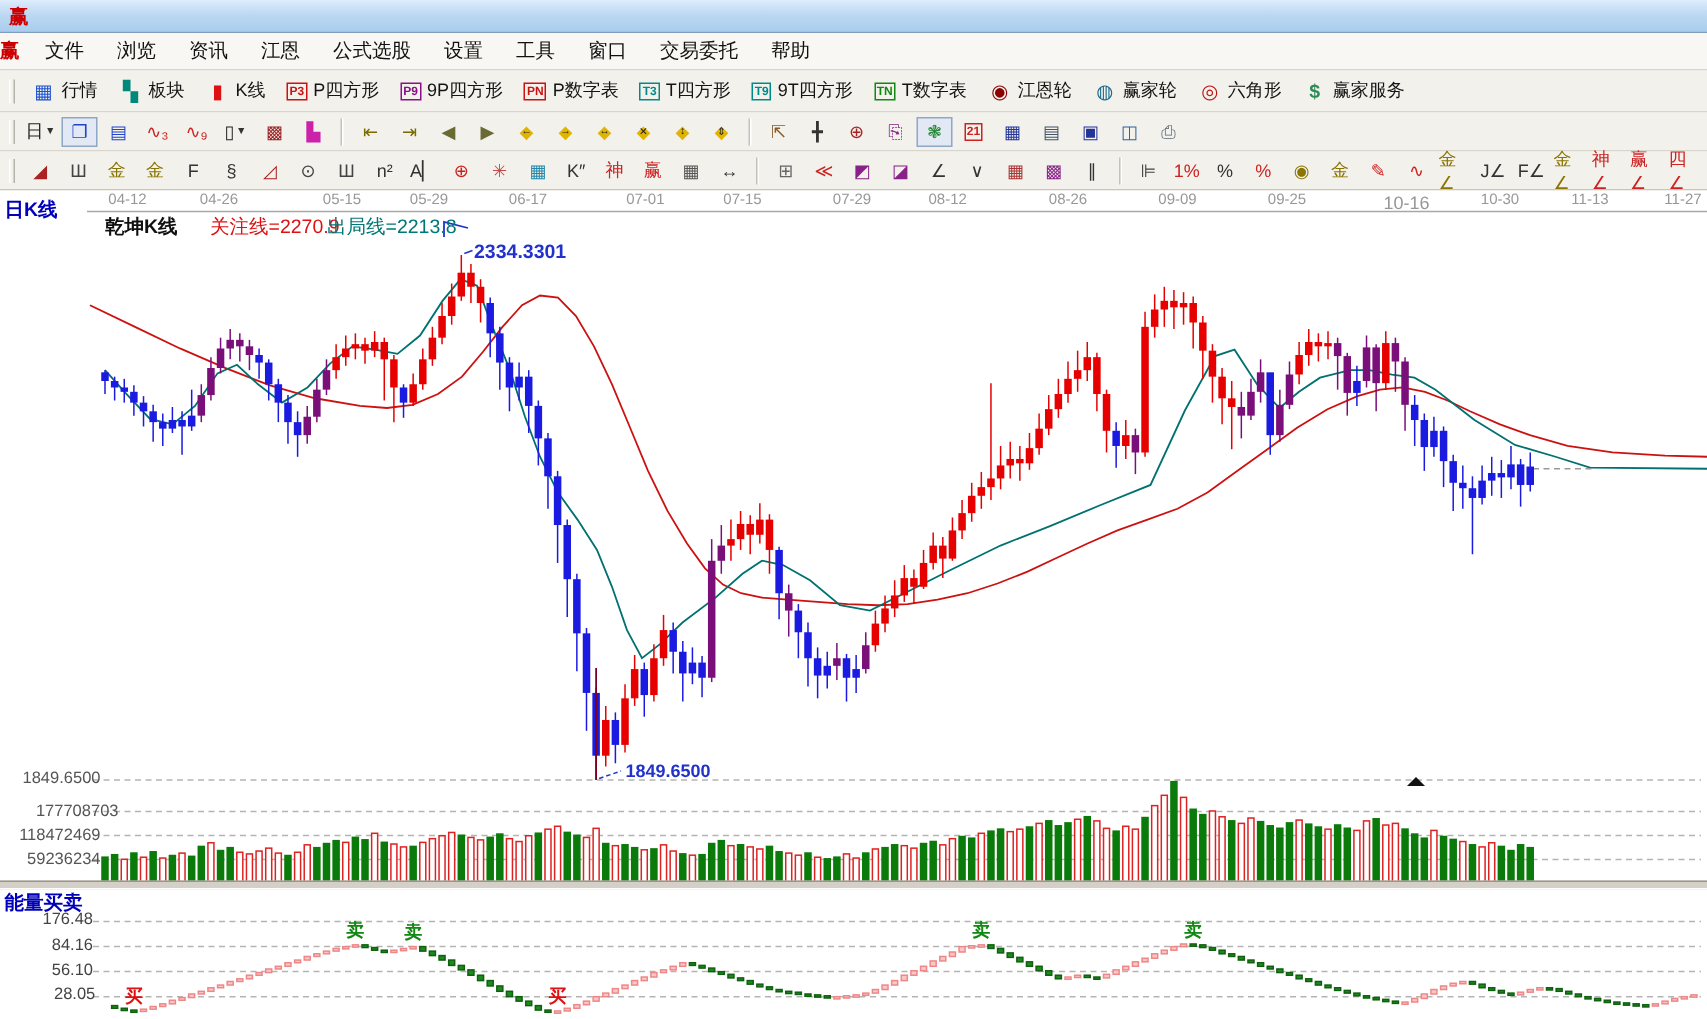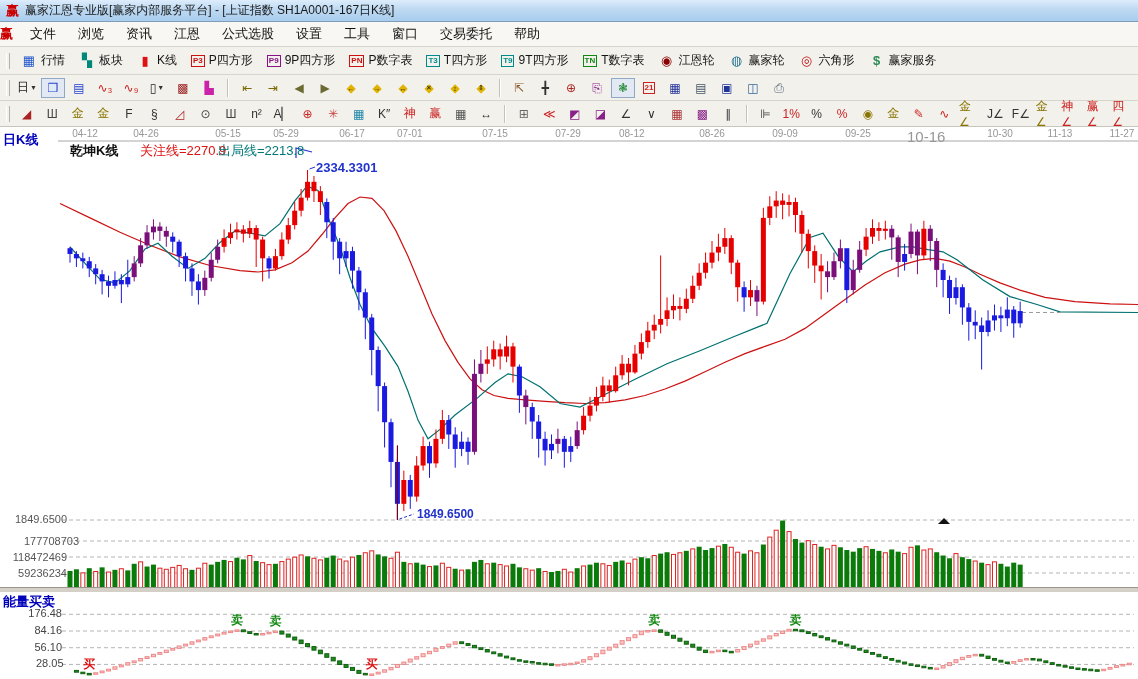--- a/index.html
+++ b/index.html
@@ -35,21 +35,20 @@
 .sig{position:absolute;font-size:12px;font-weight:700;width:16px;text-align:center}
 .sig.b{color:#dd1111}.sig.s{color:#118811}
 .divider{position:absolute;left:0;top:460px;width:1138px;height:6px;background:#d4d0c8;
   border-top:1px solid #9a968c;border-bottom:1px solid #ffffff}
 </style>
 </head>
 <body>
 
 <div class="titlebar">
   <span class="tlogo">赢</span>
-  <span>赢家江恩专业版[赢家内部服务平台] - [上证指数  SH1A0001-167日K线]</span>
 </div>
 
 <div class="menubar">
   <span class="tlogo">赢</span>
   <span id="menu-items" style="display:flex">
       <span class="mitem">文件</span>
       <span class="mitem">浏览</span>
       <span class="mitem">资讯</span>
       <span class="mitem">江恩</span>
       <span class="mitem">公式选股</span>
@@ -841,28 +840,28 @@
     <div class="annot" style="left:316px;top:33px;font-size:13px">2334.3301</div>
     <div class="annot" style="left:417px;top:380px;font-size:12px">1849.6500</div>
     <div class="lbl rlbl" style="left:0;top:386px;width:67px">1849.6500</div>
     <div class="blue-b" style="left:3px;top:466px">能量买卖</div>
     <div id="gen-labels">
         <div style="left: 85px; top: 1px; width: 46px; margin-left: -23px; text-align: center; font-size: 10px; color: rgb(151, 151, 151); position: absolute;">04-12</div>
         <div style="left: 146px; top: 1px; width: 46px; margin-left: -23px; text-align: center; font-size: 10px; color: rgb(151, 151, 151); position: absolute;">04-26</div>
         <div style="left: 228px; top: 1px; width: 46px; margin-left: -23px; text-align: center; font-size: 10px; color: rgb(151, 151, 151); position: absolute;">05-15</div>
         <div style="left: 286px; top: 1px; width: 46px; margin-left: -23px; text-align: center; font-size: 10px; color: rgb(151, 151, 151); position: absolute;">05-29</div>
         <div style="left: 352px; top: 1px; width: 46px; margin-left: -23px; text-align: center; font-size: 10px; color: rgb(151, 151, 151); position: absolute;">06-17</div>
-        <div style="left: 420px; top: 1px; width: 46px; margin-left: -23px; text-align: left; font-size: 10px; color: rgb(151, 151, 151); position: absolute;">07-01</div>
+        <div style="left: 420px; top: 1px; width: 46px; margin-left: -23px; text-align: right; font-size: 10px; color: rgb(151, 151, 151); position: absolute;">07-01</div>
         <div style="left: 495px; top: 1px; width: 46px; margin-left: -23px; text-align: center; font-size: 10px; color: rgb(151, 151, 151); position: absolute;">07-15</div>
         <div style="left: 568px; top: 1px; width: 46px; margin-left: -23px; text-align: center; font-size: 10px; color: rgb(151, 151, 151); position: absolute;">07-29</div>
         <div style="left: 642px; top: 1px; width: 46px; margin-left: -23px; font-size: 10px; color: rgb(151, 151, 151); position: absolute;">08-12</div>
         <div style="left: 712px; top: 1px; width: 46px; margin-left: -23px; text-align: center; font-size: 10px; color: rgb(151, 151, 151); position: absolute;">08-26</div>
         <div style="left: 785px; top: 1px; width: 46px; margin-left: -23px; text-align: center; font-size: 10px; color: rgb(151, 151, 151); position: absolute;">09-09</div>
         <div style="left: 858px; top: 1px; width: 46px; margin-left: -23px; text-align: center; font-size: 10px; color: rgb(151, 151, 151); position: absolute;">09-25</div>
-        <div style="left: 930px; top: 1px; width: 46px; margin-left: -23px; text-align: left; font-size: 15px; color: rgb(151, 151, 151); position: absolute;">10-16</div>
+        <div style="left: 930px; top: 1px; width: 46px; margin-left: -23px; text-align: right; font-size: 12px; color: rgb(151, 151, 151); position: absolute;">10-16</div>
         <div style="left: 1000px; top: 1px; width: 46px; margin-left: -23px; text-align: center; font-size: 10px; color: rgb(151, 151, 151); position: absolute;">10-30</div>
         <div style="left: 1060px; top: 1px; width: 46px; margin-left: -23px; text-align: center; font-size: 10px; color: rgb(151, 151, 151); position: absolute;">11-13</div>
         <div style="left: 1122px; top: 1px; width: 46px; margin-left: -23px; text-align: center; font-size: 10px; color: rgb(151, 151, 151); position: absolute;">11-27</div>
         <div style="left: 0px; top: 408px; width: 79px; text-align: right; font-size: 11px; color: rgb(85, 85, 85); position: absolute;">177708703</div>
         <div style="left: 0px; top: 424px; width: 67px; text-align: right; font-size: 11px; color: rgb(85, 85, 85); position: absolute;">118472469</div>
         <div style="left: 0px; top: 440px; width: 67px; text-align: right; font-size: 11px; color: rgb(85, 85, 85); position: absolute;">59236234</div>
         <div style="left: 0px; top: 480.3px; width: 62px; text-align: right; font-size: 11px; color: rgb(68, 68, 68); position: absolute;">176.48</div>
         <div style="left: 0px; top: 497.004px; width: 62px; text-align: right; font-size: 11px; color: rgb(68, 68, 68); position: absolute;">84.16</div>
         <div style="left: 0px; top: 513.714px; width: 62px; text-align: right; font-size: 11px; color: rgb(68, 68, 68); position: absolute;">56.10</div>
         <div style="left: 0px; top: 530.417px; width: 62px; text-align: right; font-size: 11px; color: rgb(68, 68, 68); position: absolute; padding-left: 36px;">28.05</div>

